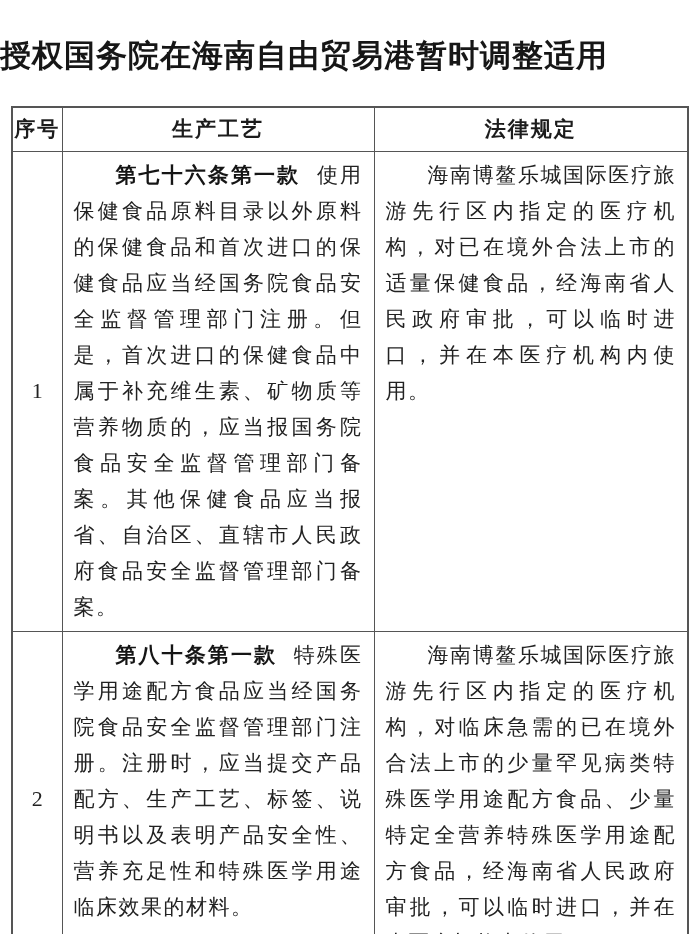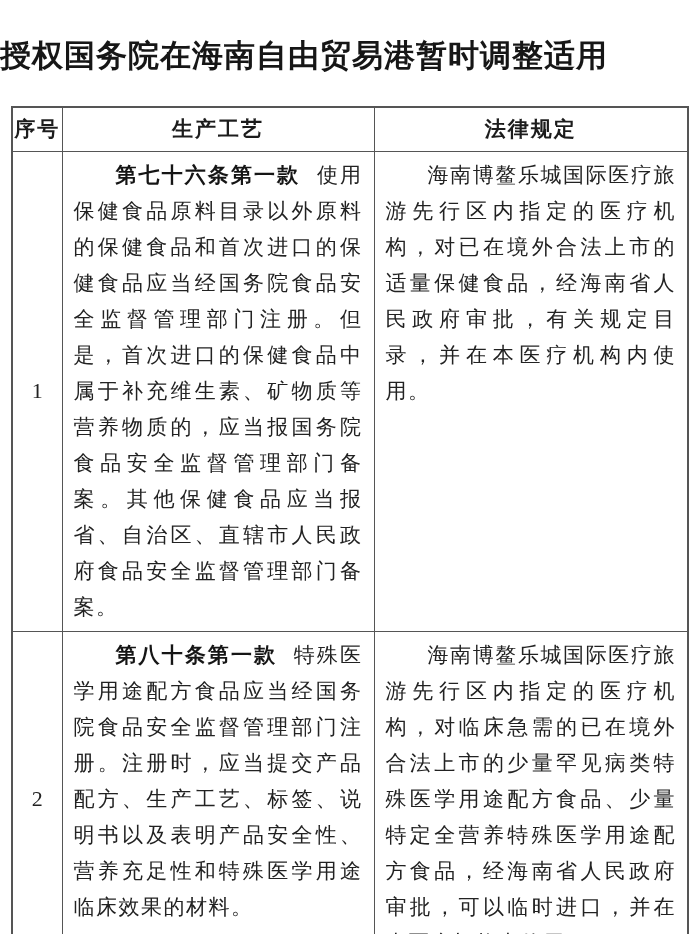--- a/index.html
+++ b/index.html
@@ -101,21 +101,21 @@
         <th class="hdr">法律规定</th>
       </tr>
     </thead>
     <tbody>
       <tr class="row-1">
         <td class="no-cell">1</td>
         <td class="text-cell">
           <p><span class="lead">第七十六条第一款</span><span>使用保健食品原料目录以外原料的保健食品和首次进口的保健食品应当经国务院食品安全监督管理部门注册。但是，首次进口的保健食品中属于补充维生素、矿物质等营养物质的，应当报国务院食品安全监督管理部门备案。其他保健食品应当报省、自治区、直辖市人民政府食品安全监督管理部门备案。</span></p>
         </td>
         <td class="text-cell">
-          <p>海南博鳌乐城国际医疗旅游先行区内指定的医疗机构，对已在境外合法上市的适量保健食品，经海南省人民政府审批，有关规定目录，并在本医疗机构内使用。</p>
+          <p>海南博鳌乐城国际医疗旅游先行区内指定的医疗机构，对已在境外合法上市的适量保健食品，经海南省人民政府审批，可以临时进口，并在本医疗机构内使用。</p>
         </td>
       </tr>
       <tr class="row-2">
         <td class="no-cell">2</td>
         <td class="text-cell">
           <p><span class="lead">第八十条第一款</span><span>特殊医学用途配方食品应当经国务院食品安全监督管理部门注册。注册时，应当提交产品配方、生产工艺、标签、说明书以及表明产品安全性、营养充足性和特殊医学用途临床效果的材料。</span></p>
         </td>
         <td class="text-cell">
           <p>海南博鳌乐城国际医疗旅游先行区内指定的医疗机构，对临床急需的已在境外合法上市的少量罕见病类特殊医学用途配方食品、少量特定全营养特殊医学用途配方食品，经海南省人民政府审批，可以临时进口，并在本医疗机构内使用。</p>
         </td>

